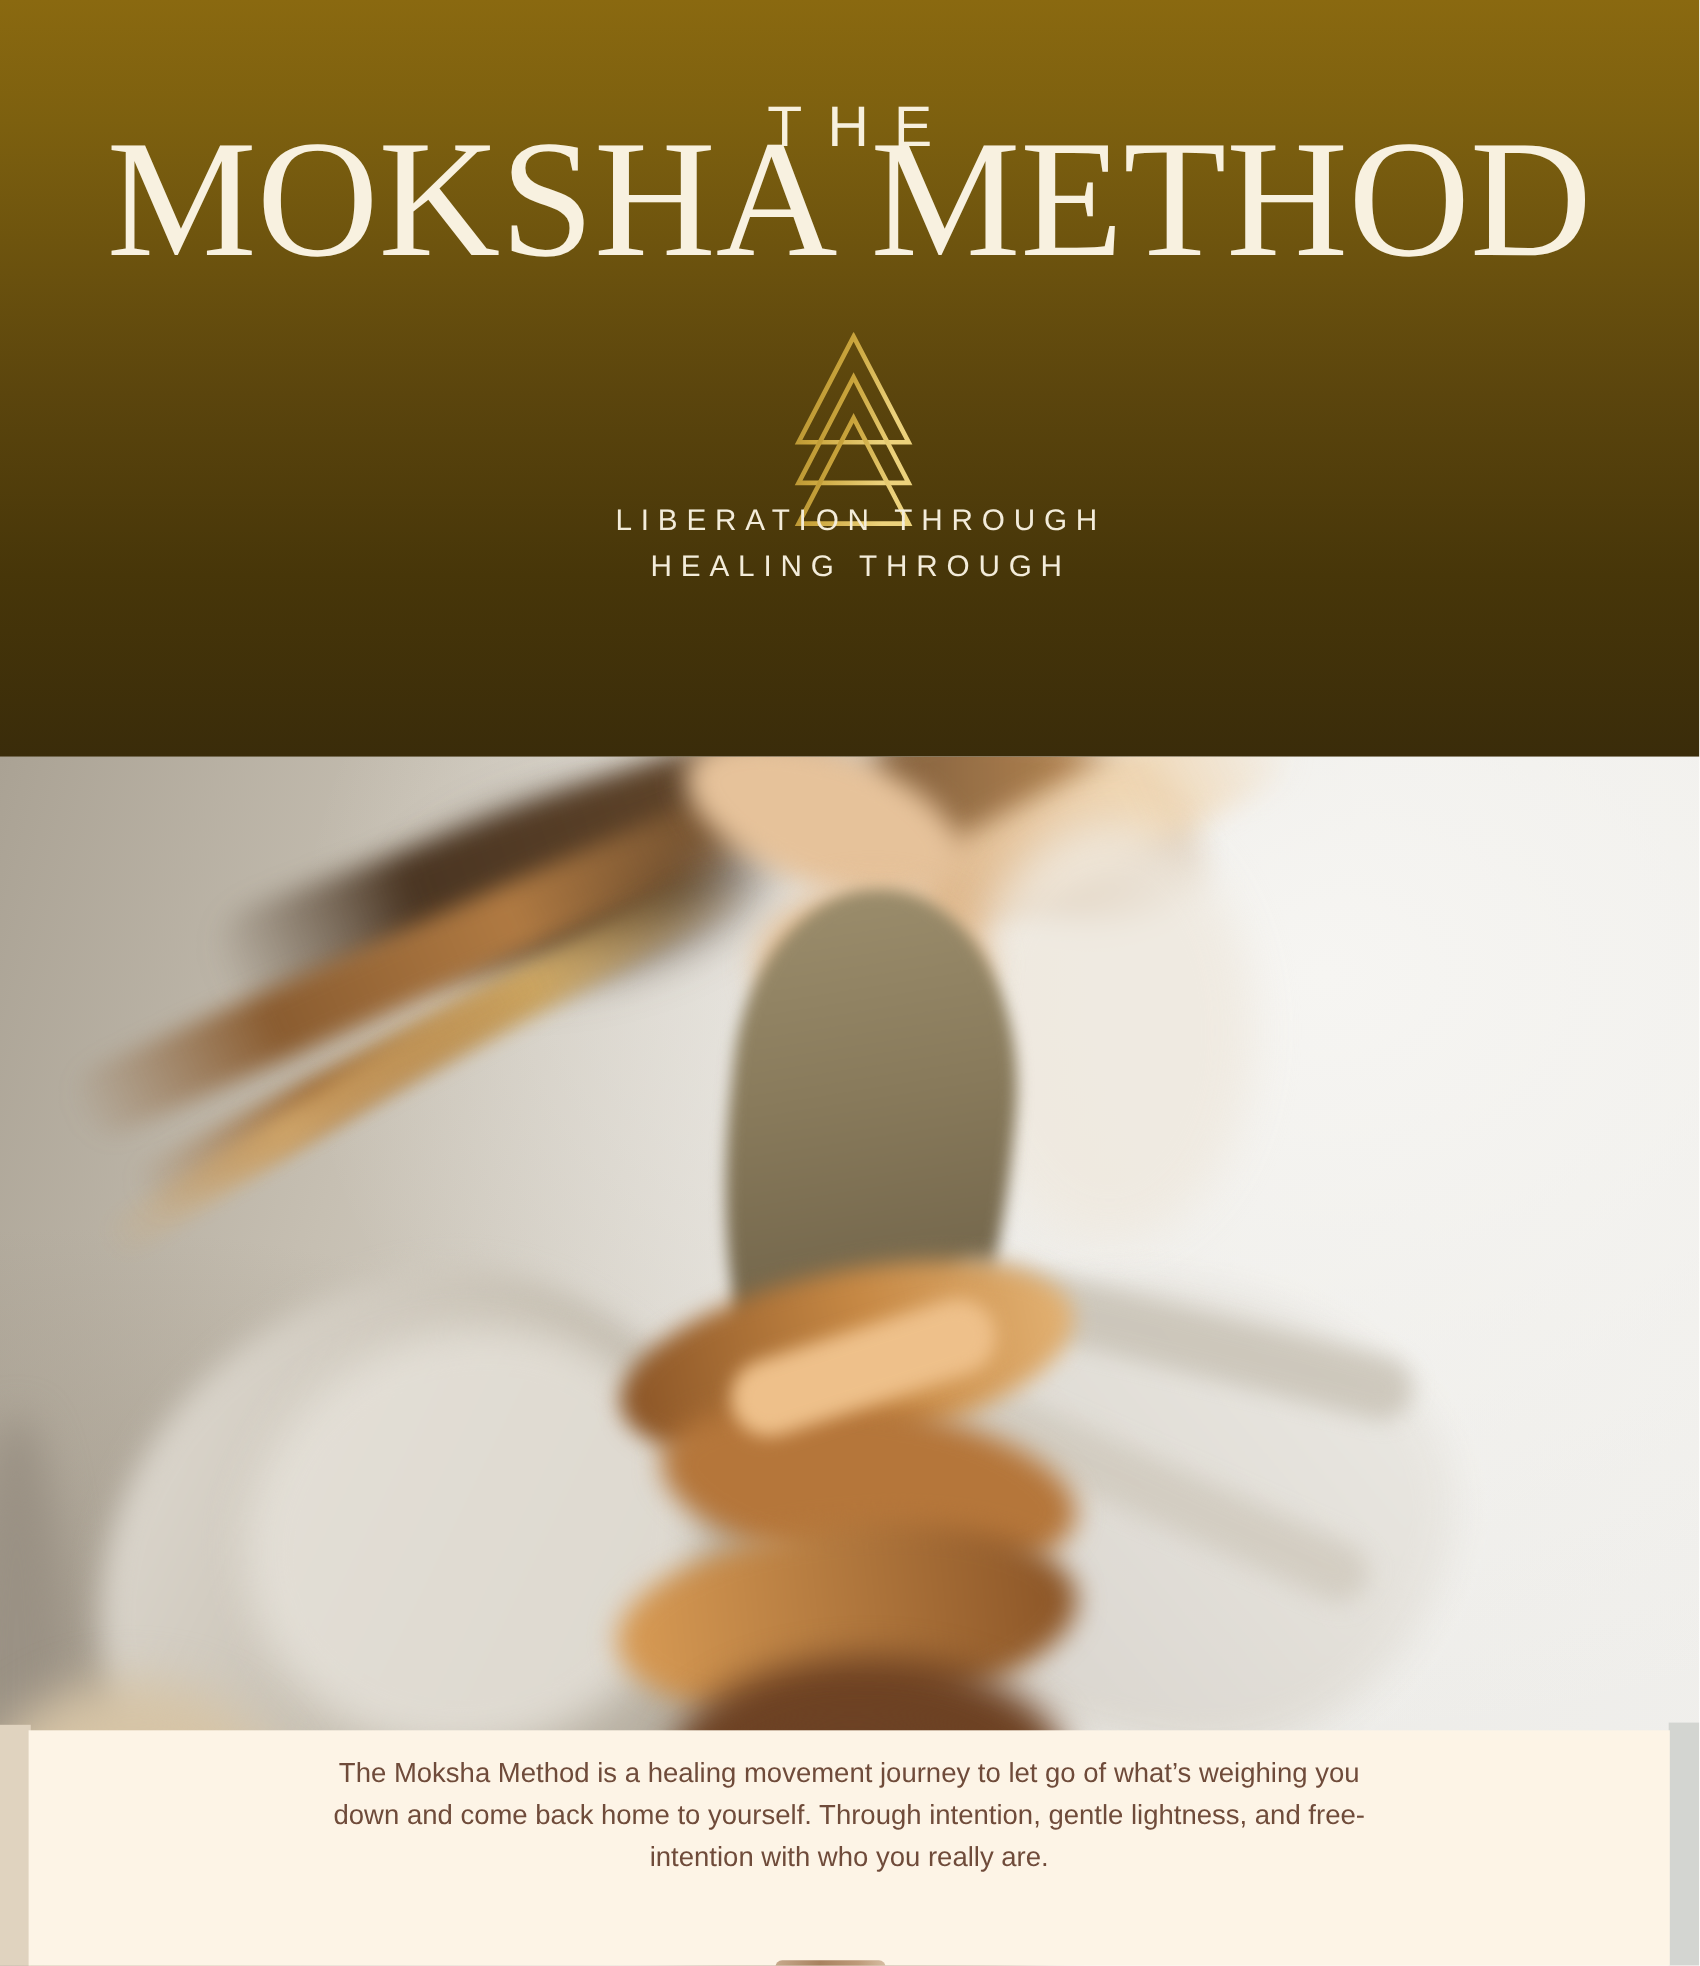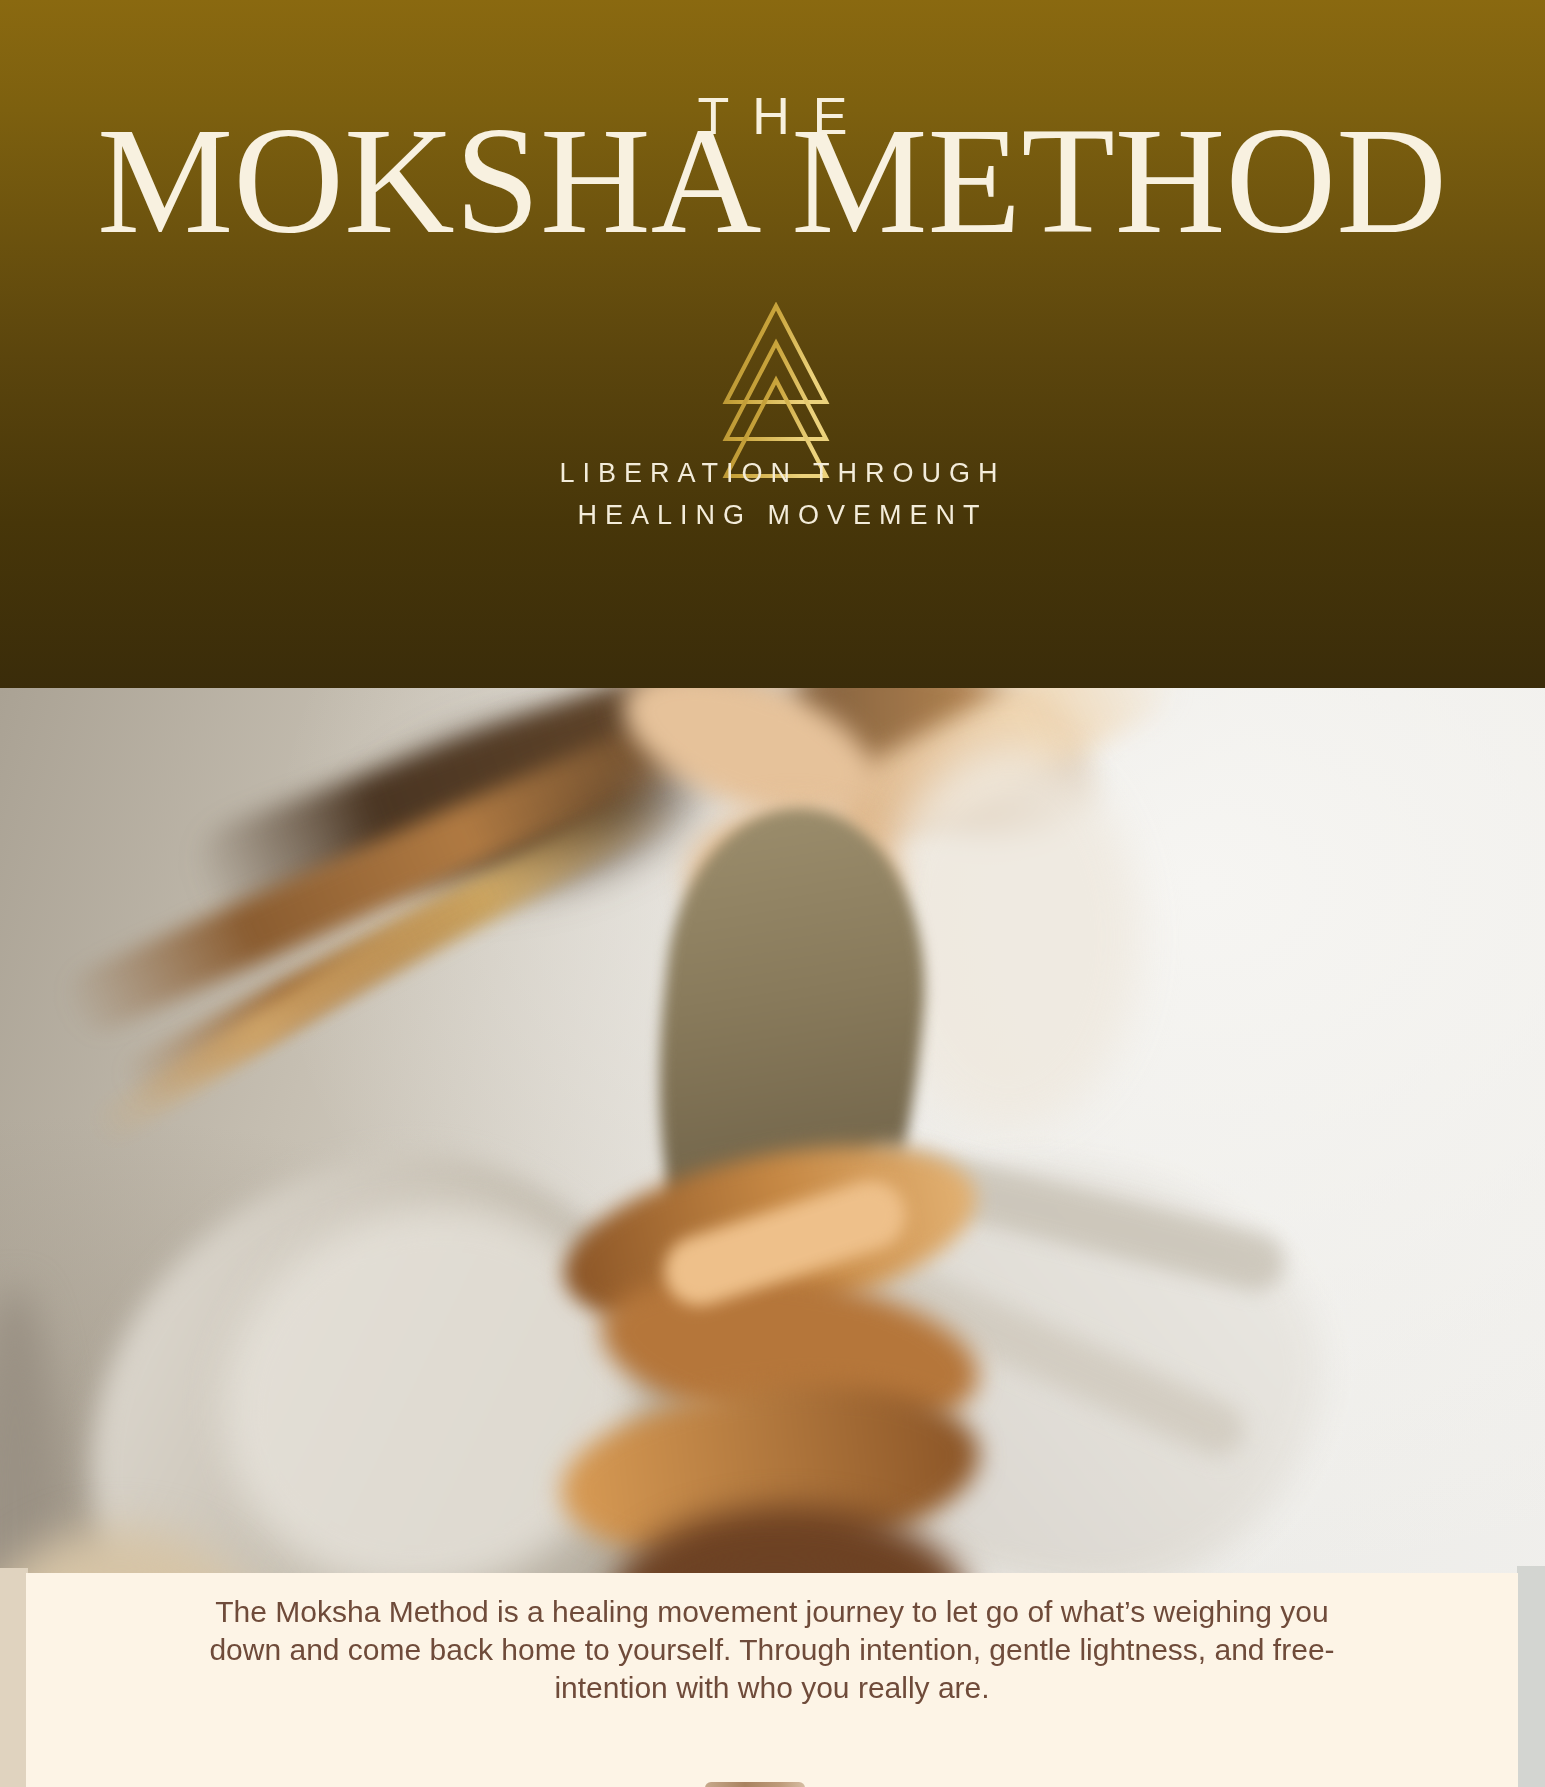--- a/index.html
+++ b/index.html
@@ -100,21 +100,21 @@
   .edge-dark-left{left:-30px;top:600px;width:90px;height:500px;border-radius:50%;
     background:#9a9184;filter:blur(18px);}
   .strip-left{left:0;top:880px;width:28px;height:220px;background:#e0d3bf;z-index:3;}
   .strip-right{right:0;top:878px;width:28px;height:222px;background:#d3d5d1;z-index:3;}
   
   .intro-card{
     position:absolute;left:26px;top:1573px;width:1492px;height:250px;z-index:10;
     background:#fdf4e6;box-sizing:border-box;padding:20px 30px;
   }
   .intro-card .line{
-    text-align:center;color:#6f4b3a;font-size:30px;line-height:38px;font-weight:400;
+    text-align:center;color:#6f4b3a;font-size:25px;line-height:38px;font-weight:400;
   }
   
   .peek{
     position:absolute;left:705px;top:1782px;width:100px;height:10px;z-index:20;
     border-radius:6px 6px 0 0;
     background:linear-gradient(90deg,#c7a98c 0%,#a8825f 40%,#bd9a79 75%,#d6bda2 100%);
   }
 </style>
 </head>
 <body>
@@ -136,21 +136,21 @@
           <stop offset="1" stop-color="#ecd27c"></stop>
         </linearGradient>
       </defs>
       <path d="M75 4 L125 100 L25 100 Z" fill="none" stroke="url(#goldgrad)" stroke-width="4.2"></path>
       <path d="M75 41 L125 137 L25 137 Z" fill="none" stroke="url(#goldgrad)" stroke-width="4.2"></path>
       <path d="M75 78 L125 174 L25 174 Z" fill="none" stroke="url(#goldgrad)" stroke-width="4.2"></path>
     </svg>
 
     <div class="tagline">
       <div>LIBERATION THROUGH</div>
-      <div>HEALING MOVEMENT</div>
+      <div>HEALING THROUGH</div>
     </div>
   </header>
 
   <section class="photo" role="img" aria-label="Motion-blurred dancer spinning with flowing skirt and hair on a light gray background">
     <div class="edge-dark-left"></div>
     <div class="hair-dark"></div>
     <div class="hair-s3"></div>
     <div class="hair-s1"></div>
     <div class="hair-s2"></div>
     <div class="hair-s4"></div>

